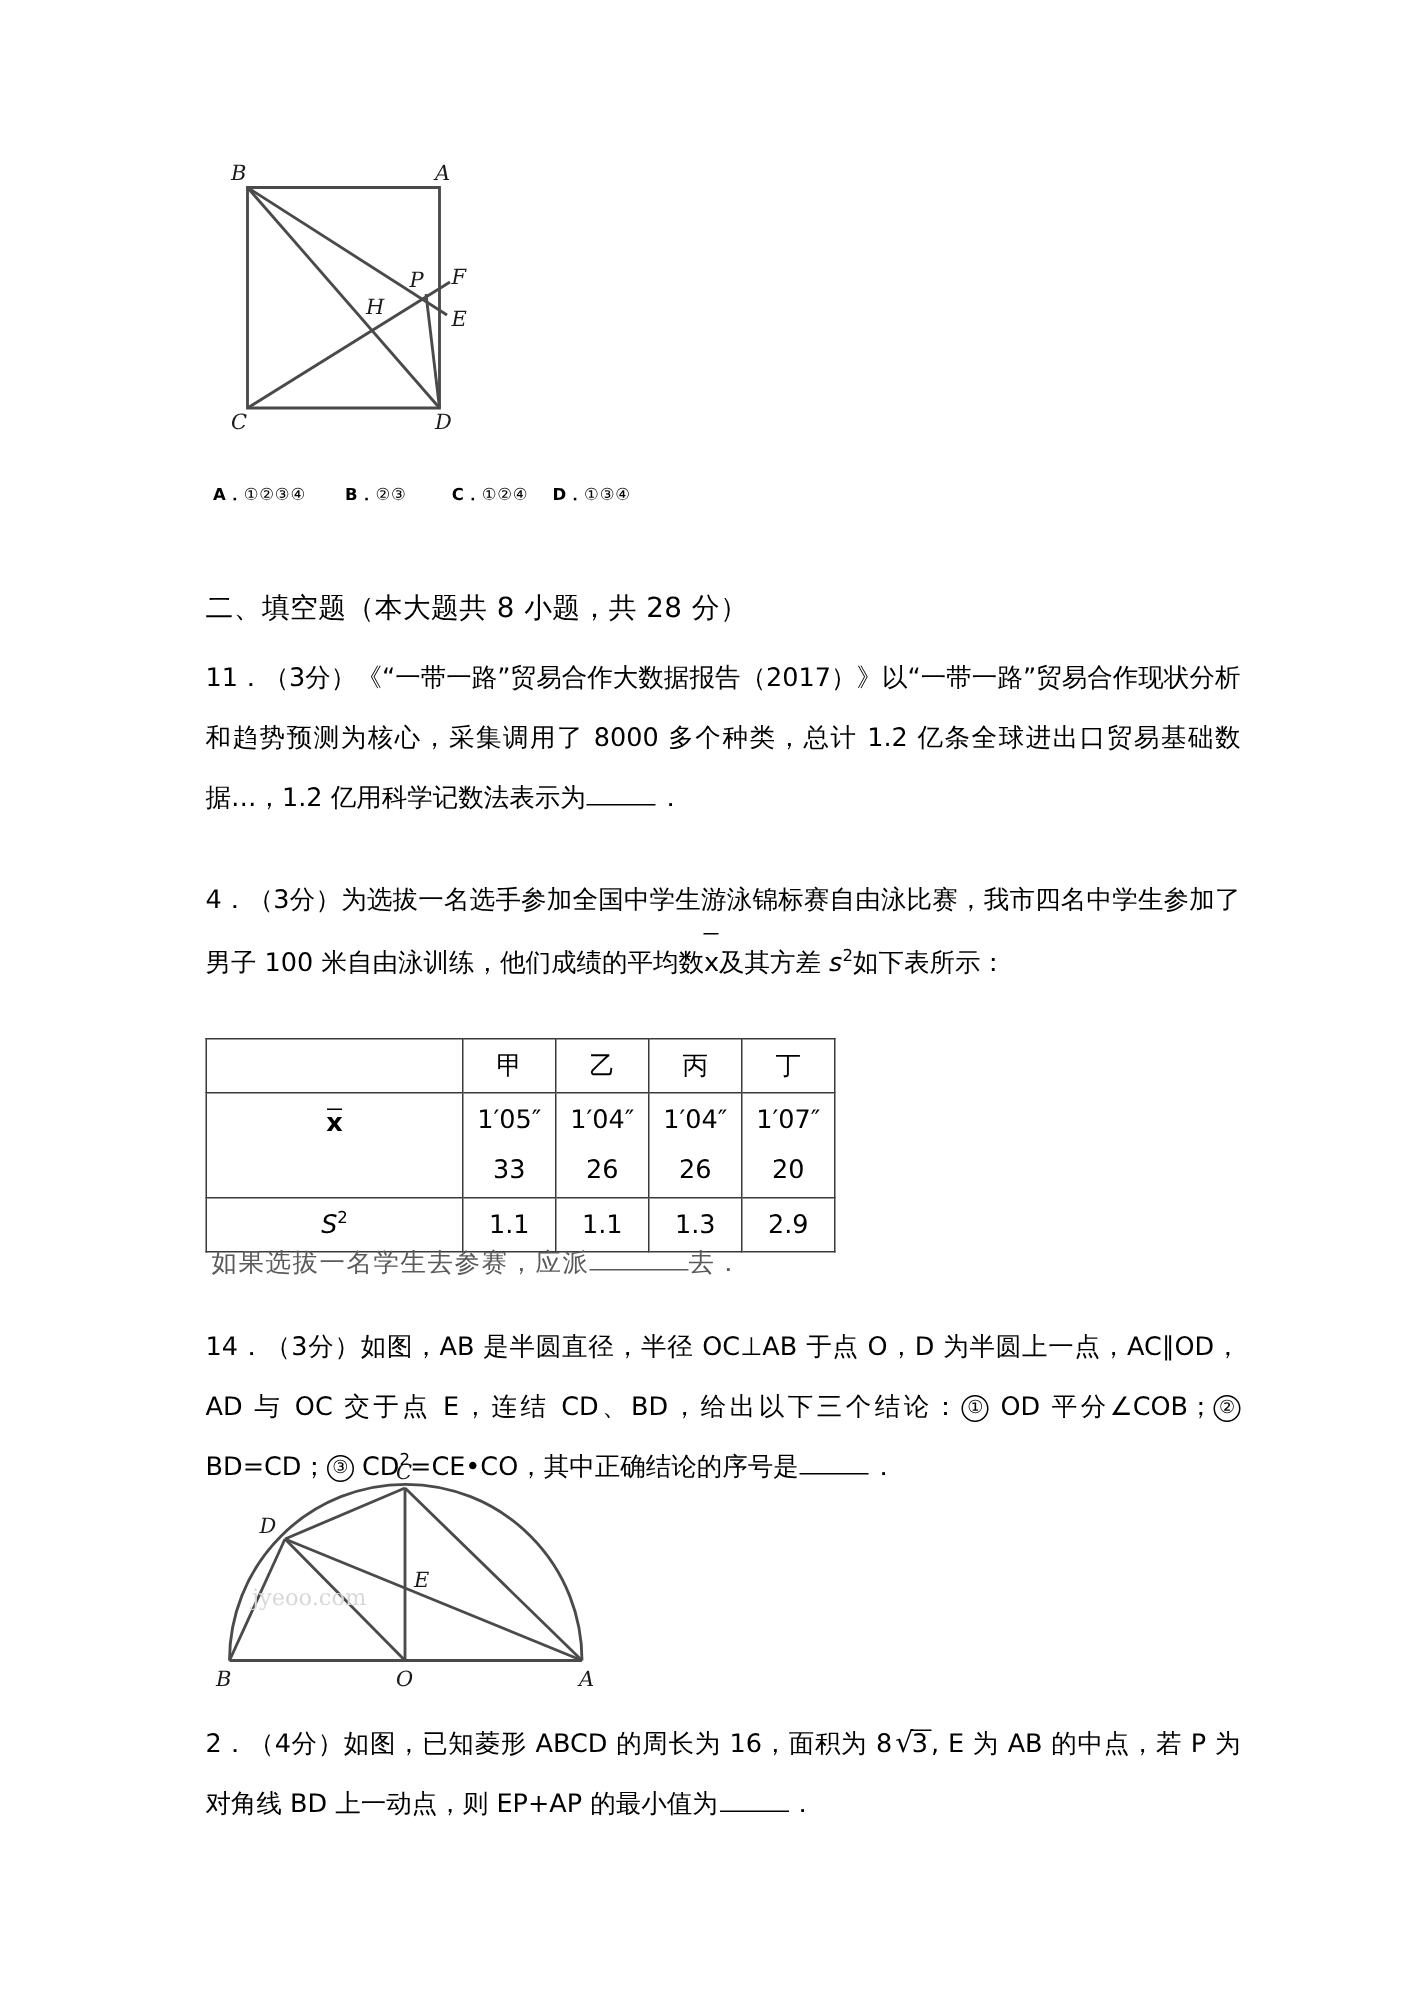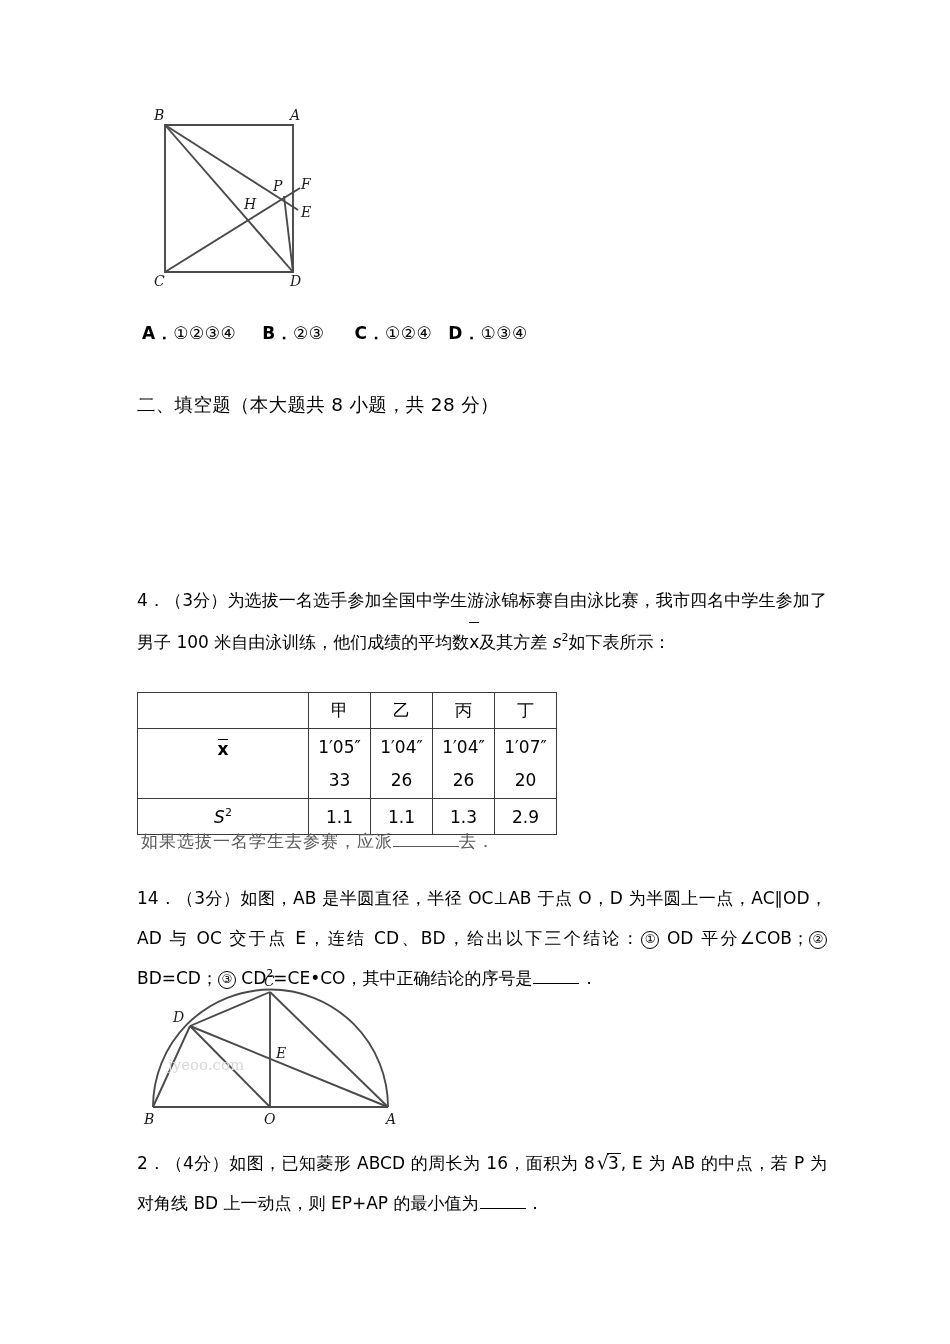--- a/index.html
+++ b/index.html
@@ -31,21 +31,21 @@
     width: 230px;
     height: 205px;
   }
   .fig-square svg { display: block; }
 
   
   .choices {
     position: absolute;
     left: 142px;
     top: 322px;
-    font-size: 17px;
+    font-size: 11px;
     letter-spacing: 0.5px;
     white-space: nowrap;
   }
   .choices .ch { display: inline-block; }
   .choices .gap1 { display: inline-block; width: 26px; }
   .choices .gap2 { display: inline-block; width: 30px; }
   .choices .gap3 { display: inline-block; width: 16px; }
   .cletter { font-weight: 600; }
 
   
@@ -215,20 +215,21 @@
       </g>
     </svg>
   </div>
 
   <div class="choices">
     <span class="ch"><span class="cletter">A．</span><span>①②③④</span></span><span class="gap1"></span><span class="ch"><span class="cletter">B．</span><span>②③</span></span><span class="gap2"></span><span class="ch"><span class="cletter">C．</span><span>①②④</span></span><span class="gap3"></span><span class="ch"><span class="cletter">D．</span><span>①③④</span></span>
   </div>
 
   <div class="sec-head">二、填空题（本大题共 8 小题，共 28 分）</div>
 
+  <div class="q q11"><span class="num">11．</span><span>（3分）</span><span>《“一带一路”贸易合作大数据报告（2017）》以“一带一路”贸易合作现状分析和趋势预测为核心，采集调用了 8000 多个种类，总计 1.2 亿条全球进出口贸易基础数据…，1.2 亿用科学记数法表示为</span><span class="blank"></span><span>．</span></div>
 
 
   <div class="q q13"><span class="num">4．</span><span>（3分）</span><span>为选拔一名选手参加全国中学生游泳锦标赛自由泳比赛，我市四名中学生参加了男子 100 米自由泳训练，他们成绩的平均数</span><span class="xbar">x</span><span>及其方差</span> <span class="ital">s</span><sup class="sm">2</sup><span>如下表所示：</span></div>
 
   <div class="tbl-wrap">
     <table class="stats">
       <tbody>
           <tr class="r-head">
         <td class="hdr-blank"></td>
         <td class="col cjk">甲</td>

